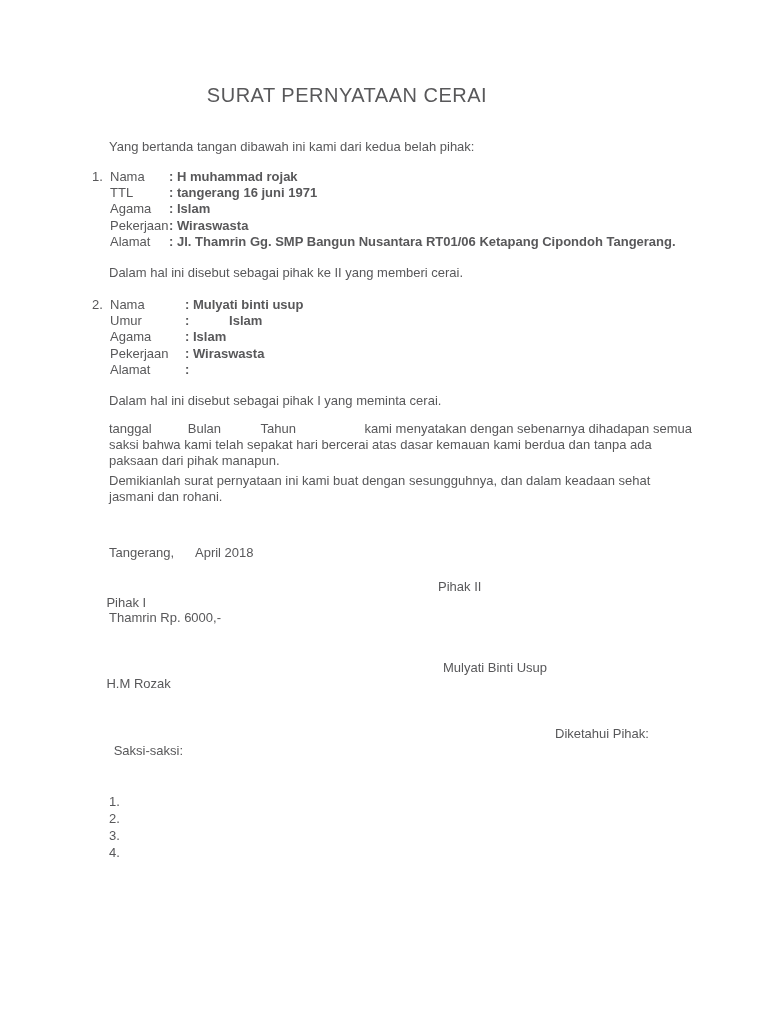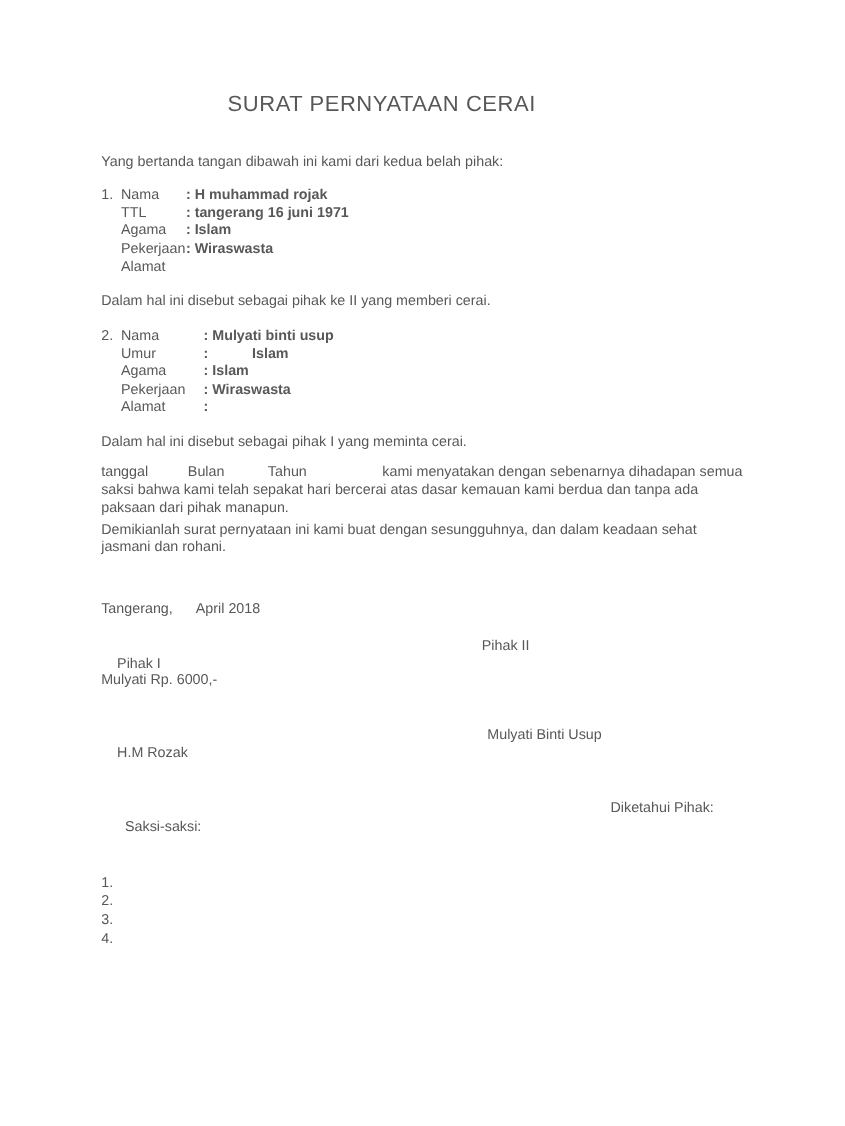--- a/index.html
+++ b/index.html
@@ -24,21 +24,21 @@
     left: 0;
     width: 694px;
     top: 84px;
     text-align: center;
     font-size: 20px;
     letter-spacing: 0.5px;
     line-height: 23px;
     white-space: pre;
   }
 
-  .line { white-space: pre; }
+  .line { white-space: pre; margin-left: 17px; }
 
   
   .fields { line-height: 16.2px; }
   .field-row { display: flex; }
   .field-num { width: 18px; flex: 0 0 18px; }
   .p1 .field-label { width: 59px; flex: 0 0 59px; }
   .p2 .field-label { width: 75px; flex: 0 0 75px; }
   .field-value { flex: 1; white-space: pre; font-weight: bold; }
   .field-value::before { content: ": "; }
 
@@ -79,20 +79,21 @@
       <span class="field-value">Islam</span>
     </div>
     <div class="field-row">
       <span class="field-num"></span>
       <span class="field-label">Pekerjaan</span>
       <span class="field-value">Wiraswasta</span>
     </div>
     <div class="field-row">
       <span class="field-num"></span>
       <span class="field-label">Alamat</span>
+      <span class="field-value">Jl. Thamrin Gg. SMP Bangun Nusantara RT01/06 Ketapang Cipondoh Tangerang.</span>
     </div>
   </div>
 
   <div class="abs line" style="top:265px">Dalam hal ini disebut sebagai pihak ke II yang memberi cerai.</div>
 
   <div class="abs fields p2" style="top:297px">
     <div class="field-row">
       <span class="field-num">2.</span>
       <span class="field-label">Nama</span>
       <span class="field-value">Mulyati binti usup</span>
@@ -132,21 +133,21 @@
     <div class="line">jasmani dan rohani.</div>
   </div>
 
   <div class="abs line" style="top:545px">Tangerang,      April 2018</div>
 
   <div class="abs sig-row" style="top:579px">
     <span>Pihak I</span>
     <span class="sig-right-1">Pihak II</span>
   </div>
 
-  <div class="abs line" style="top:610px">Mulyati Rp. 6000,-</div>
+  <div class="abs line" style="top:610px">Thamrin Rp. 6000,-</div>
 
   <div class="abs sig-row" style="top:643px">
     <span>H.M Rozak</span>
     <span class="sig-right-2">Mulyati Binti Usup</span>
   </div>
 
   <div class="abs witnesses" style="top:725px">
     <div class="head-row">
       <span>Saksi-saksi:</span>
       <span class="wit-right">Diketahui Pihak:</span>

